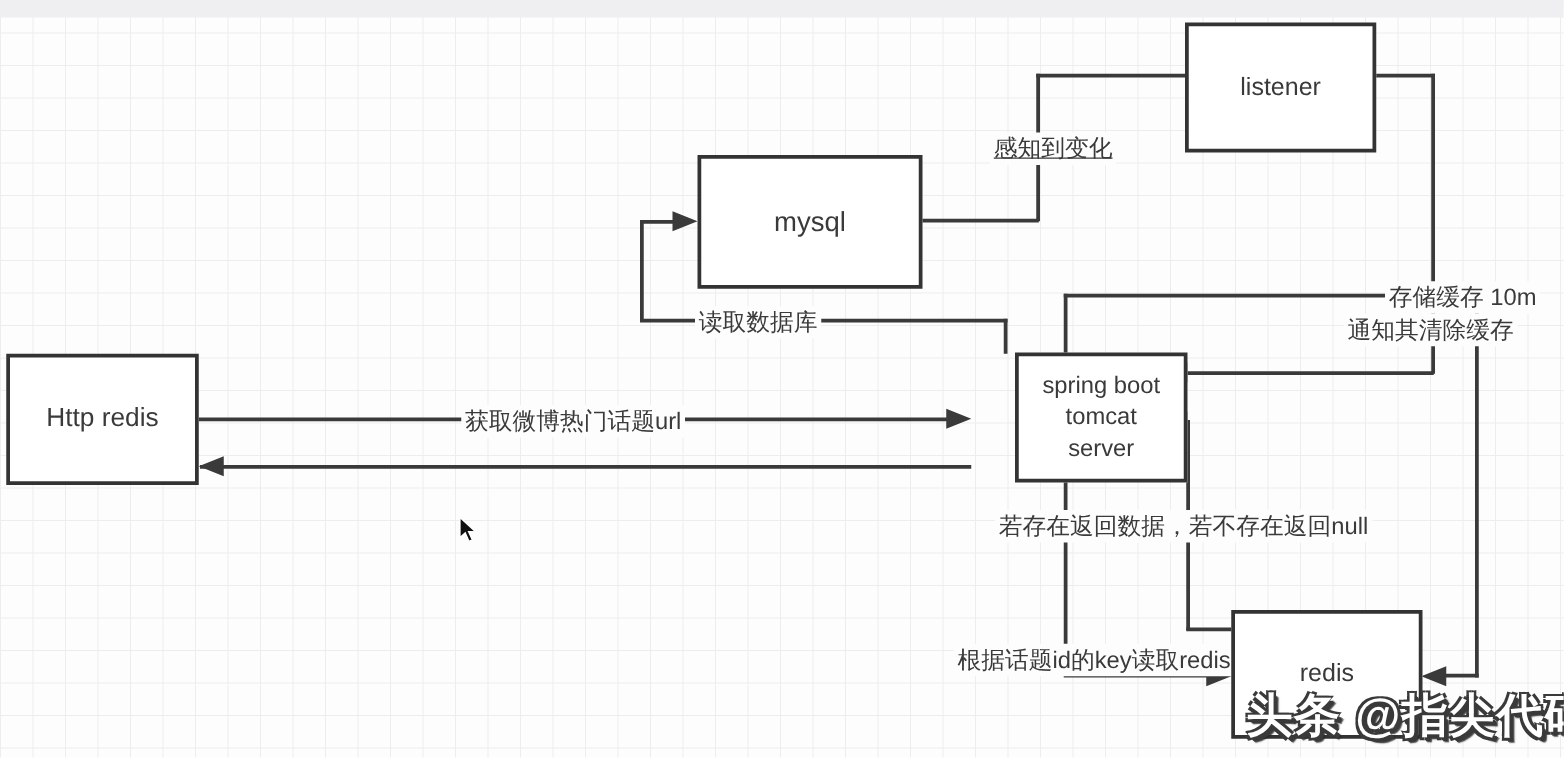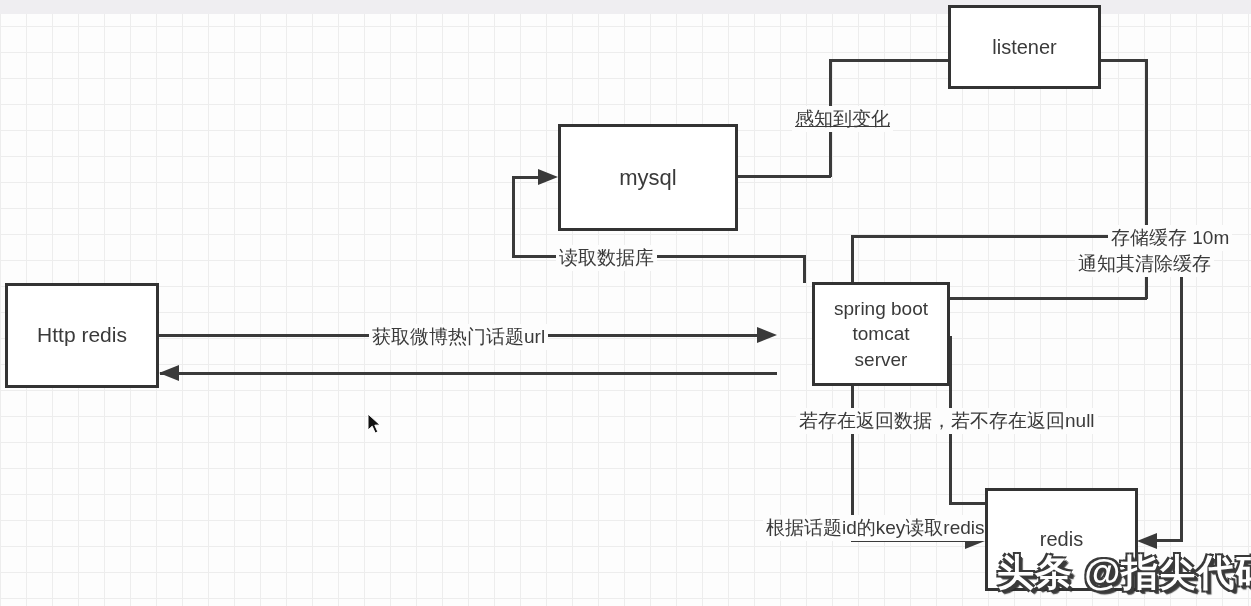--- a/index.html
+++ b/index.html
@@ -39,21 +39,21 @@
   .arrow-right{border-width:8px 0 8px 20px;border-color:transparent transparent transparent #3a3a3a;}
   .elabel{
     position:absolute;
     font-size:19px;
     background:#fdfdfd;
     padding:0 3px;
     white-space:nowrap;
     z-index:2;
   }
   
-  .n-listener{left:948px;top:5px;width:153px;height:84px;}
+  .n-listener{left:948px;top:18px;width:153px;height:104px;}
   .n-mysql{left:558px;top:124px;width:180px;height:107px;font-size:22px;}
   .n-http{left:5px;top:283px;width:154px;height:105px;font-size:21px;}
   .n-spring{left:812px;top:282px;width:138px;height:104px;font-size:19px;}
   .n-redis{left:985px;top:488px;width:153px;height:103px;}
   
   .a1{left:829px;top:59px;width:119px;}
   .a2{left:829px;top:59px;height:118px;}
   .a3{left:731px;top:175px;width:100px;}
   .a4{left:713px;top:168px;}
   

